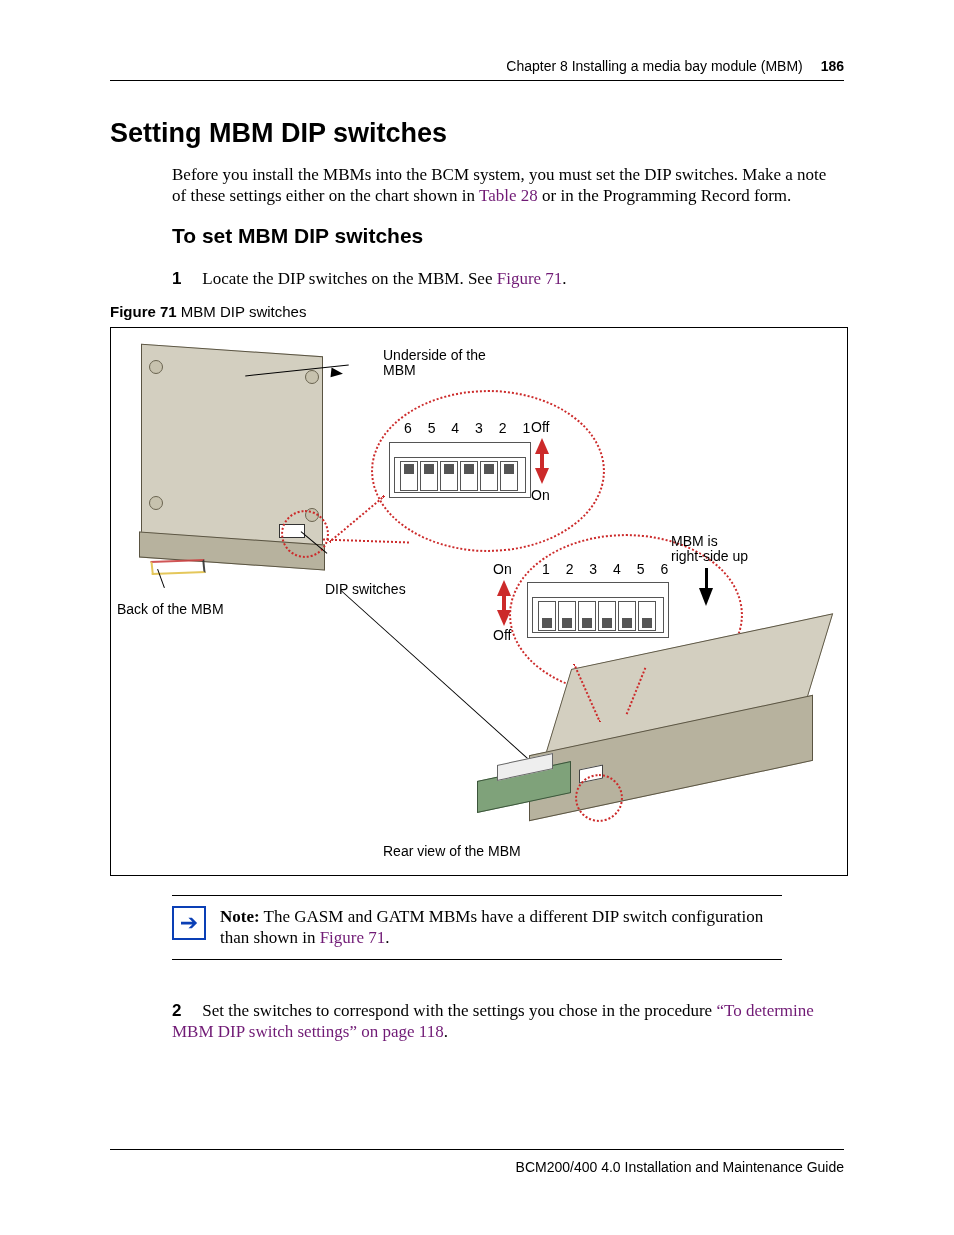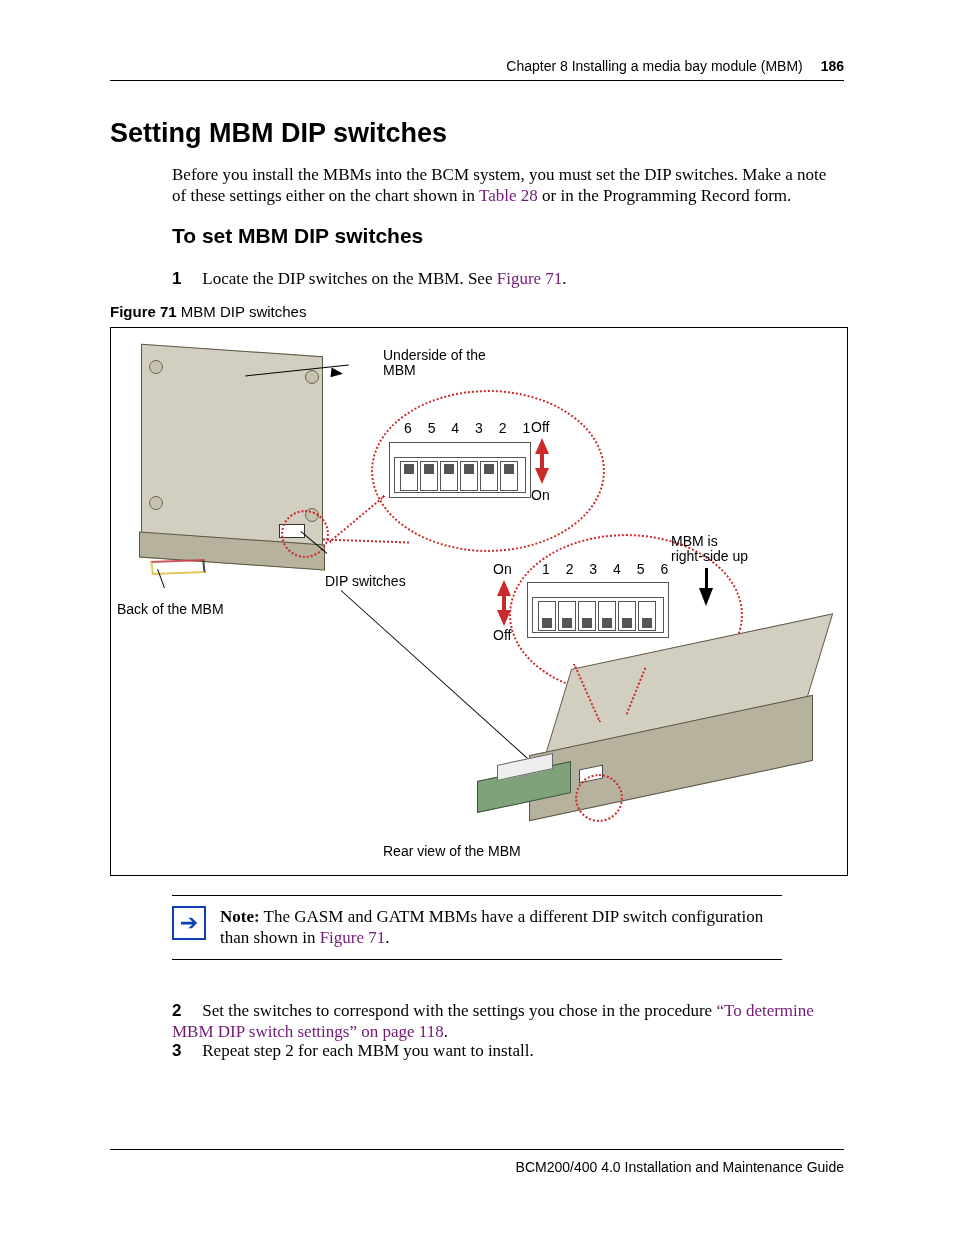--- a/index.html
+++ b/index.html
@@ -330,21 +330,21 @@
     <div style="position:absolute; left:210px; top:190px; width:72px; border-top:2px dotted #cc2a2a; transform:rotate(-40deg);"></div>
     <div style="position:absolute; left:212px; top:212px; width:86px; border-top:2px dotted #cc2a2a; transform:rotate(2deg);"></div>
 
     <div class="flabel" style="left:420px; top:92px;">Off</div>
     <div class="arrow-vert arrow-up" style="left:424px; top:110px;"></div>
     <div class="arrow-stem" style="left:429px; top:124px; height:16px;"></div>
     <div class="arrow-vert arrow-down" style="left:424px; top:140px;"></div>
     <div class="flabel" style="left:420px; top:160px;">On</div>
 
     <div class="dleader" style="left:186px; top:214px; width:34px; transform:rotate(40deg);"></div>
-    <div class="flabel" style="left:214px; top:246px;">DIP switches</div>
+    <div class="flabel" style="left:214px; top:254px;">DIP switches</div>
 
     <div class="dleader" style="left:40px; top:250px; width:20px; transform:rotate(70deg);"></div>
     <div class="flabel" style="left:6px; top:274px;">Back of the MBM</div>
 
     <div class="dotted-circle" style="left:398px; top:206px; width:230px; height:158px;"></div>
     <div class="flabel" style="left:431px; top:234px; letter-spacing:6px;">1  2  3  4  5  6</div>
     <div class="zoombox" style="left:416px; top:254px; width:140px; height:54px;">
       <div class="frame"></div>
       <div class="slot" style="left:10px;">
           <div class="nub" style="bottom:2px;"></div>
@@ -404,20 +404,16 @@
       </div>
     </div>
     <div class="rule"></div>
   </div>
 
   <div class="step2">
     <span class="num">2</span>
     <span class="body"><span>Set the switches to correspond with the settings you chose in the procedure </span><span class="link">“To determine MBM DIP switch settings” on page 118</span><span>.</span></span>
   </div>
 
-  <div class="step3">
-    <span class="num">3</span>
-    <span>Repeat step 2 for each MBM you want to install.</span>
-  </div>
 
   <div class="footer-line"></div>
   <div class="footer">BCM200/400 4.0 Installation and Maintenance Guide</div>
 </div>
 
 </body></html>

